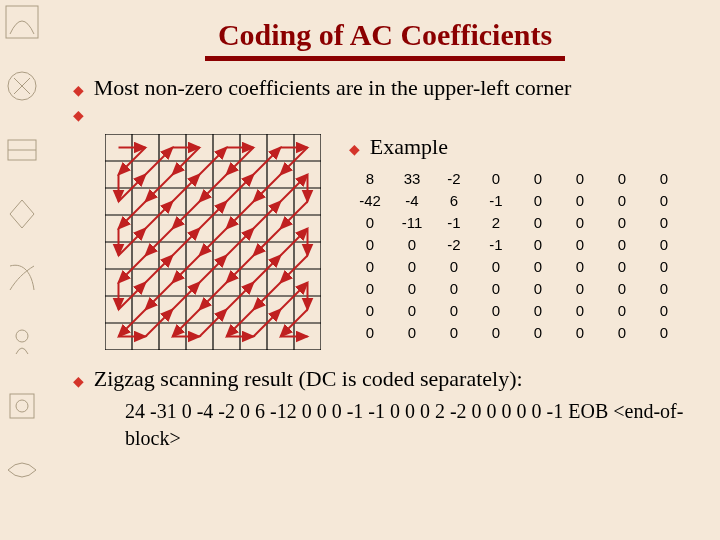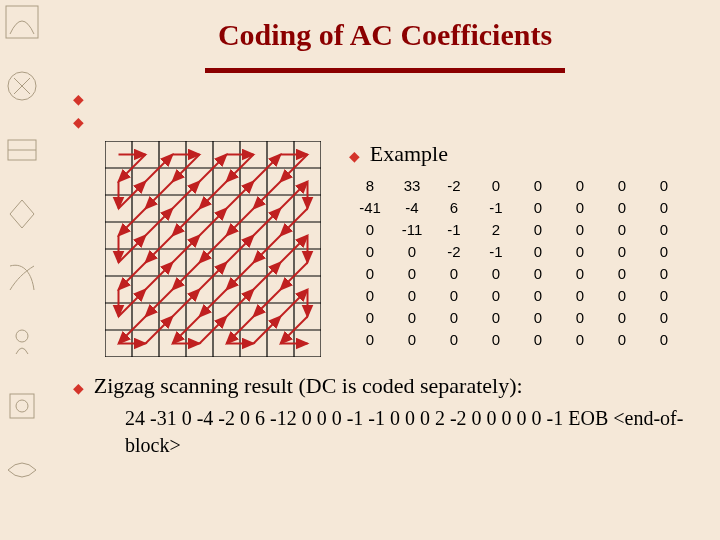--- a/index.html
+++ b/index.html
@@ -31,21 +31,21 @@
     left: 55px;
     top: 0;
     width: 660px;
     height: 540px;
   }
   .title {
     font-size: 30px;
     color: #8b0000;
     text-align: center;
     margin-top: 18px;
-    padding-bottom: 16px;
+    padding-bottom: 4px;
   }
   .underline {
     width: 360px;
     height: 2px;
     background: #8b0000;
     margin: 0 auto;
     box-shadow: 0 2px 0 #8b0000;
   }
   .underline2 {
     width: 360px;
@@ -149,20 +149,21 @@
 </div>
 
 <div class="content">
   <h1 class="title">Coding of AC Coefficients</h1>
   <div class="underline"></div>
   <div class="underline2"></div>
 
   <div class="bullets">
     <div class="bullet-line">
       <span class="diamond">◆</span>
+      <span>Most non-zero coefficients are in the upper-left corner</span>
     </div>
     <div class="bullet-line">
       <span class="diamond">◆</span>
     </div>
   </div>
 
   <div class="midrow">
     <div class="gridwrap">
       <svg width="216" height="216" viewBox="0 0 216 216">
         <g stroke="#000" stroke-width="1.2" fill="none">
@@ -265,21 +266,21 @@
             <div class="matrix-cell">8</div>
             <div class="matrix-cell">33</div>
             <div class="matrix-cell">-2</div>
             <div class="matrix-cell">0</div>
             <div class="matrix-cell">0</div>
             <div class="matrix-cell">0</div>
             <div class="matrix-cell">0</div>
             <div class="matrix-cell">0</div>
           </div>
           <div class="matrix-row">
-            <div class="matrix-cell">-41</div>
+            <div class="matrix-cell">-42</div>
             <div class="matrix-cell">-4</div>
             <div class="matrix-cell">6</div>
             <div class="matrix-cell">-1</div>
             <div class="matrix-cell">0</div>
             <div class="matrix-cell">0</div>
             <div class="matrix-cell">0</div>
             <div class="matrix-cell">0</div>
           </div>
           <div class="matrix-row">
             <div class="matrix-cell">0</div>

